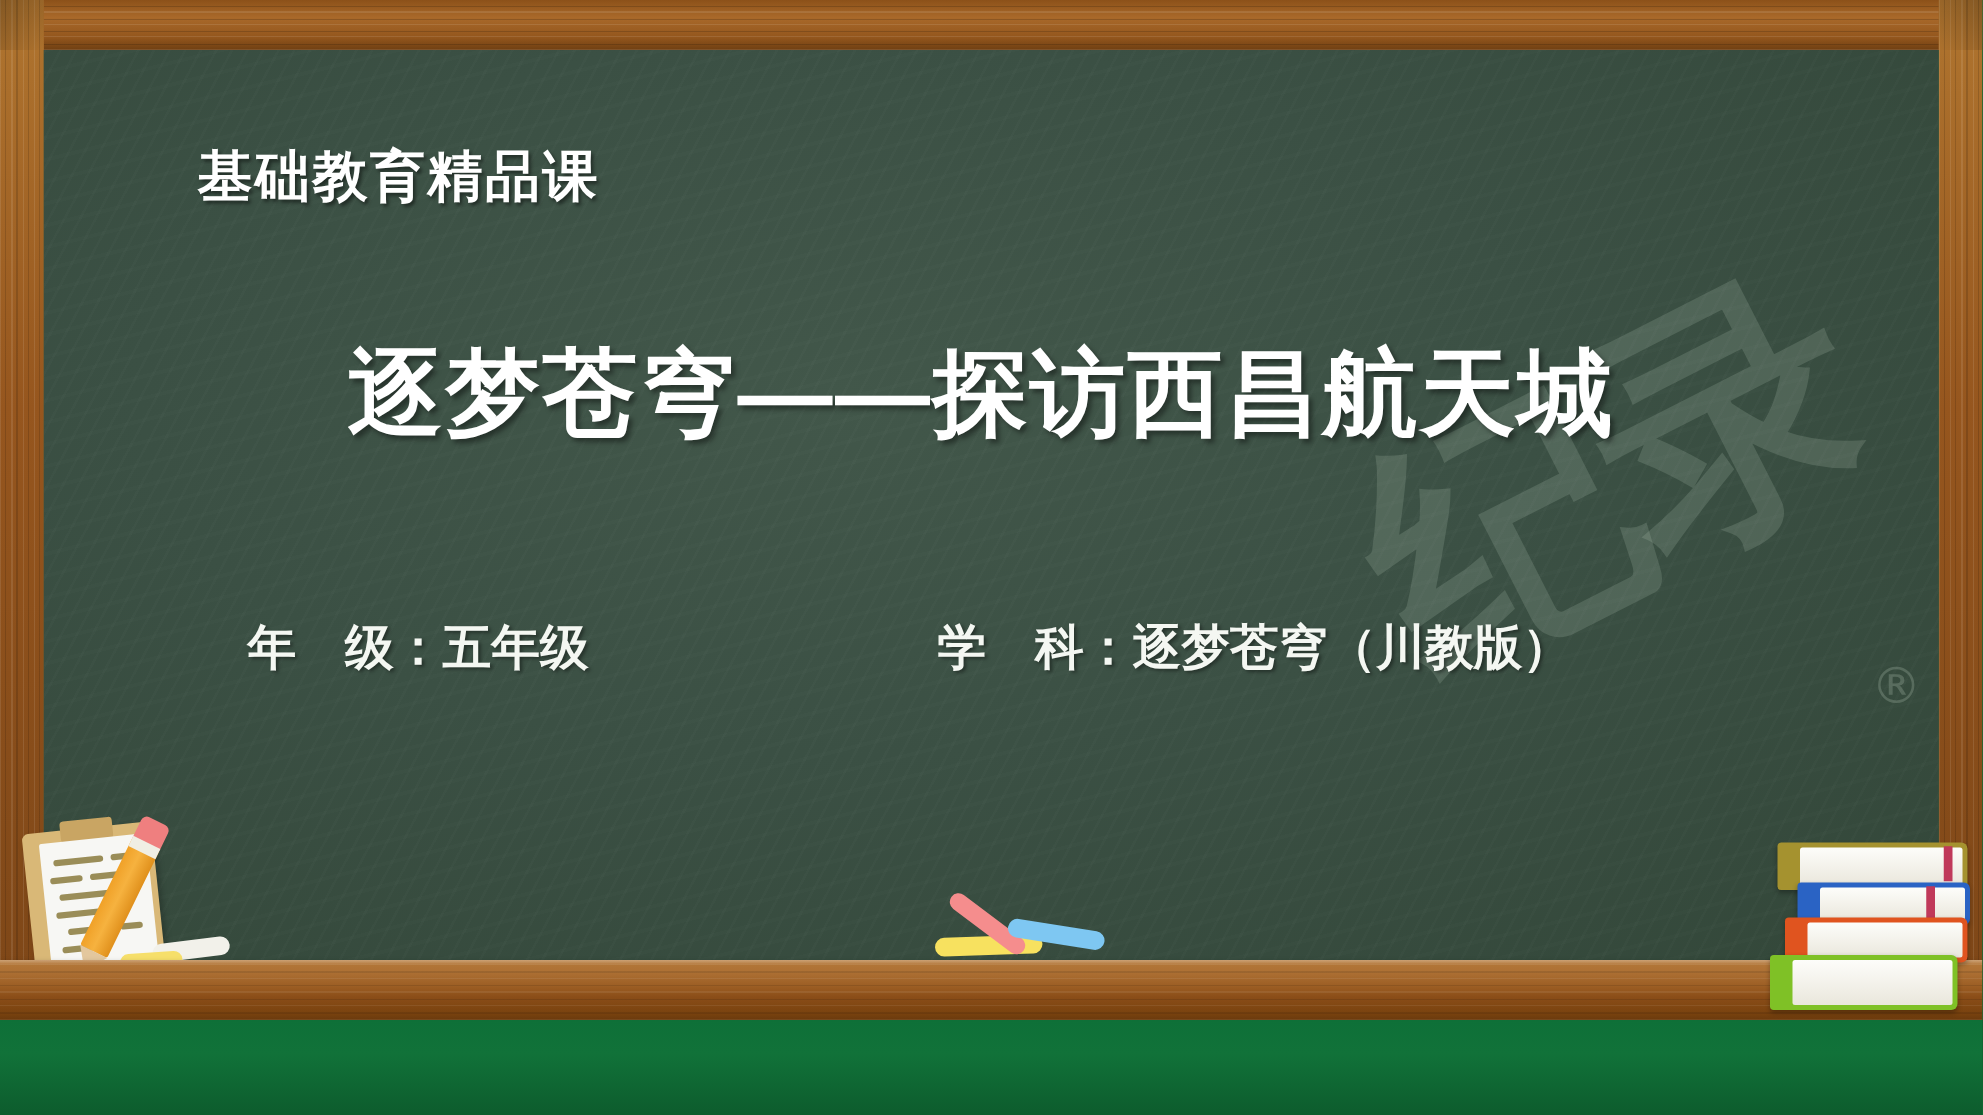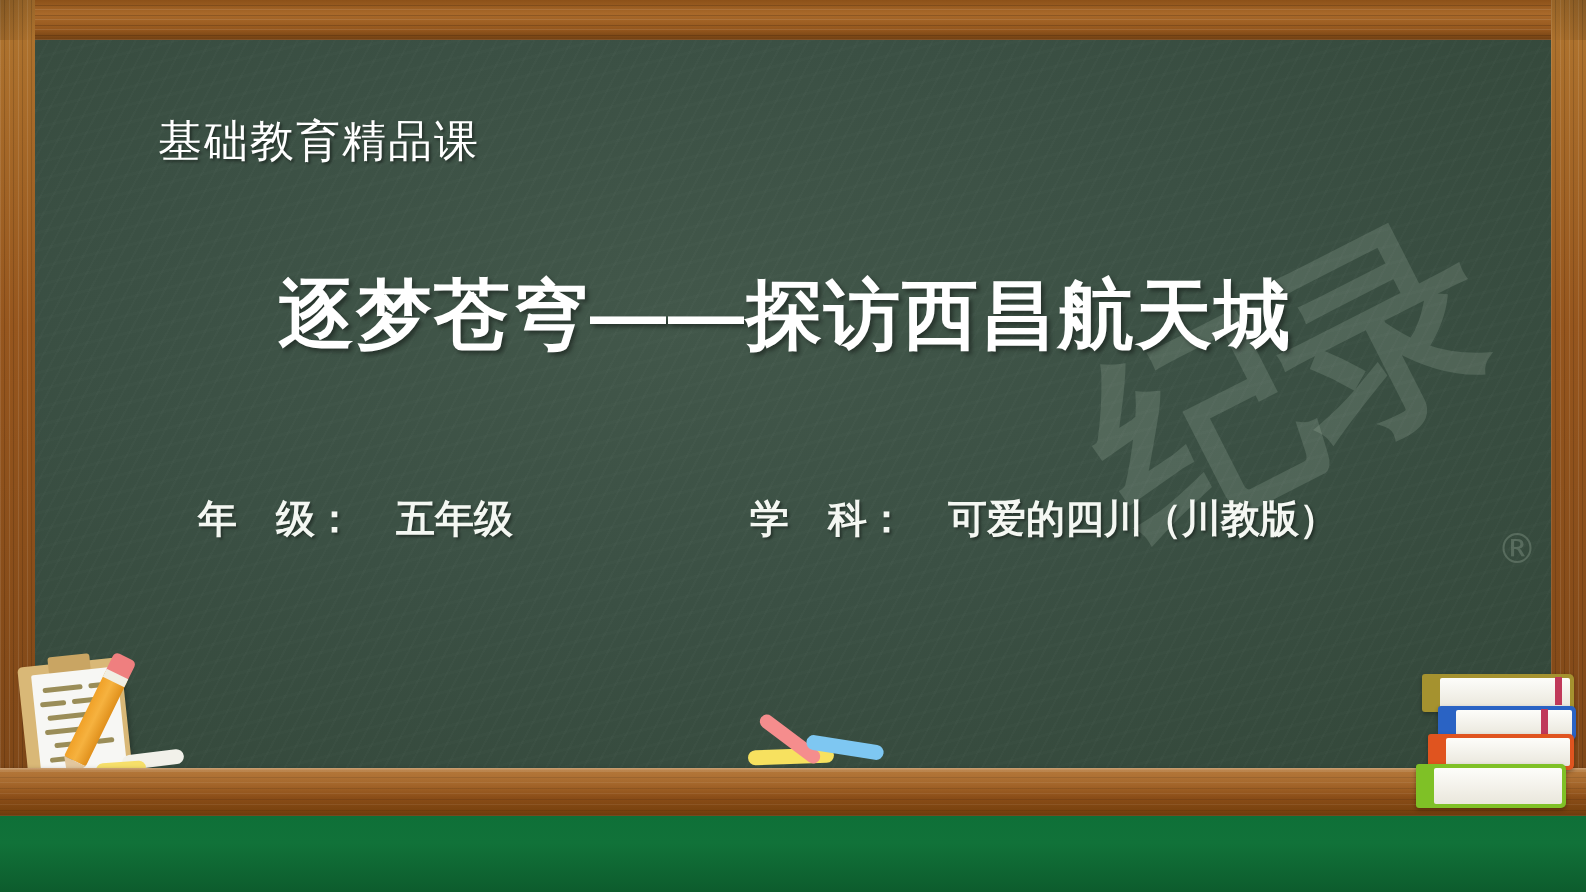--- a/index.html
+++ b/index.html
@@ -96,21 +96,21 @@
     left: 0; top: 816px;
     width: 1586px; height: 76px;
     background: linear-gradient(180deg, #0e7038 0%, #117239 35%, #0d5c2d 100%);
   }
 
   
   #header-label {
     position: absolute;
     left: 158px; top: 112px;
     font-size: 44px;
-    font-weight: normal;
+    font-weight: bold;
     letter-spacing: 2px;
     color: #ffffff;
     text-shadow: 2px 2px 3px rgba(0,0,0,0.45);
     white-space: nowrap;
   }
   #main-title {
     position: absolute;
     left: 0; top: 265px;
     width: 1586px;
     text-align: center;
@@ -130,21 +130,21 @@
     font-size: 39px;
     color: #f4f7f2;
     text-shadow: 2px 2px 3px rgba(0,0,0,0.40);
     line-height: 66px;
     white-space: nowrap;
   }
   #info-left  { left: 198px; top: 485px; }
   #info-right { left: 750px; top: 485px; }
   .info-row { display: block; }
   .info-key { display: inline-block; }
-  .info-val { display: inline-block; margin-left: 42px; }
+  .info-val { display: inline-block; }
 
   
   #watermark {
     position: absolute;
     left: 1000px; top: 250px;
     width: 560px; height: 380px;
     pointer-events: none;
     overflow: visible;
   }
   #watermark-text {
@@ -331,21 +331,21 @@
 
   <div id="header-label">基础教育精品课</div>
 
   <div id="main-title">逐梦苍穹——探访西昌航天城</div>
 
   <div class="info-col" id="info-left">
     <span class="info-row"><span class="info-key">年　级：</span><span class="info-val">五年级</span></span>
   </div>
 
   <div class="info-col" id="info-right">
-    <span class="info-row"><span class="info-key">学　科：</span><span class="info-val">可爱的四川（川教版）</span></span>
+    <span class="info-row"><span class="info-key">学　科：</span><span class="info-val">逐梦苍穹（川教版）</span></span>
   </div>
 
   <div id="deco-clipboard">
     <div id="clip-board-body">
       <div id="clip-clamp"></div>
       <div id="clip-paper">
         <div class="clip-line" style="left:10px; top:14px; width:40px;"></div>
         <div class="clip-line" style="left:56px; top:14px; width:22px;"></div>
         <div class="clip-line" style="left:6px;  top:28px; width:26px;"></div>
         <div class="clip-line" style="left:38px; top:28px; width:36px;"></div>

